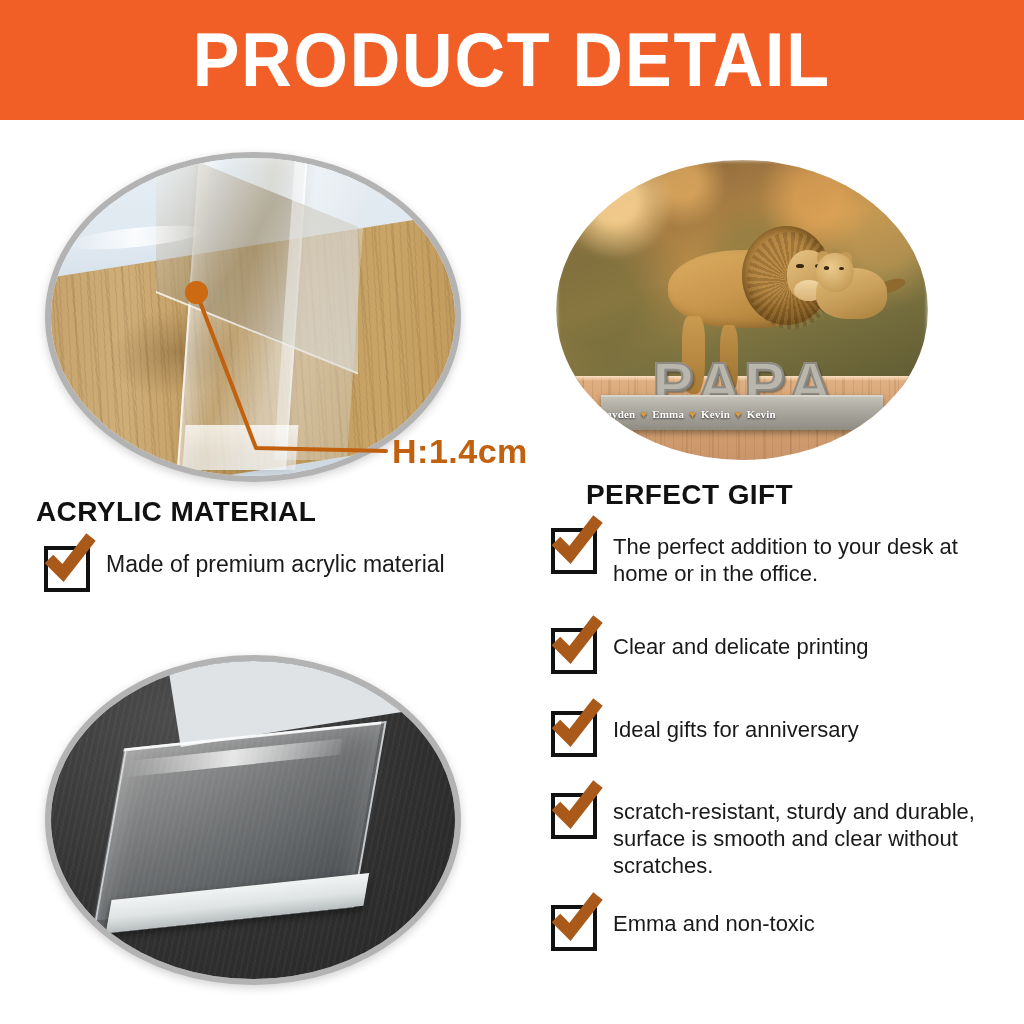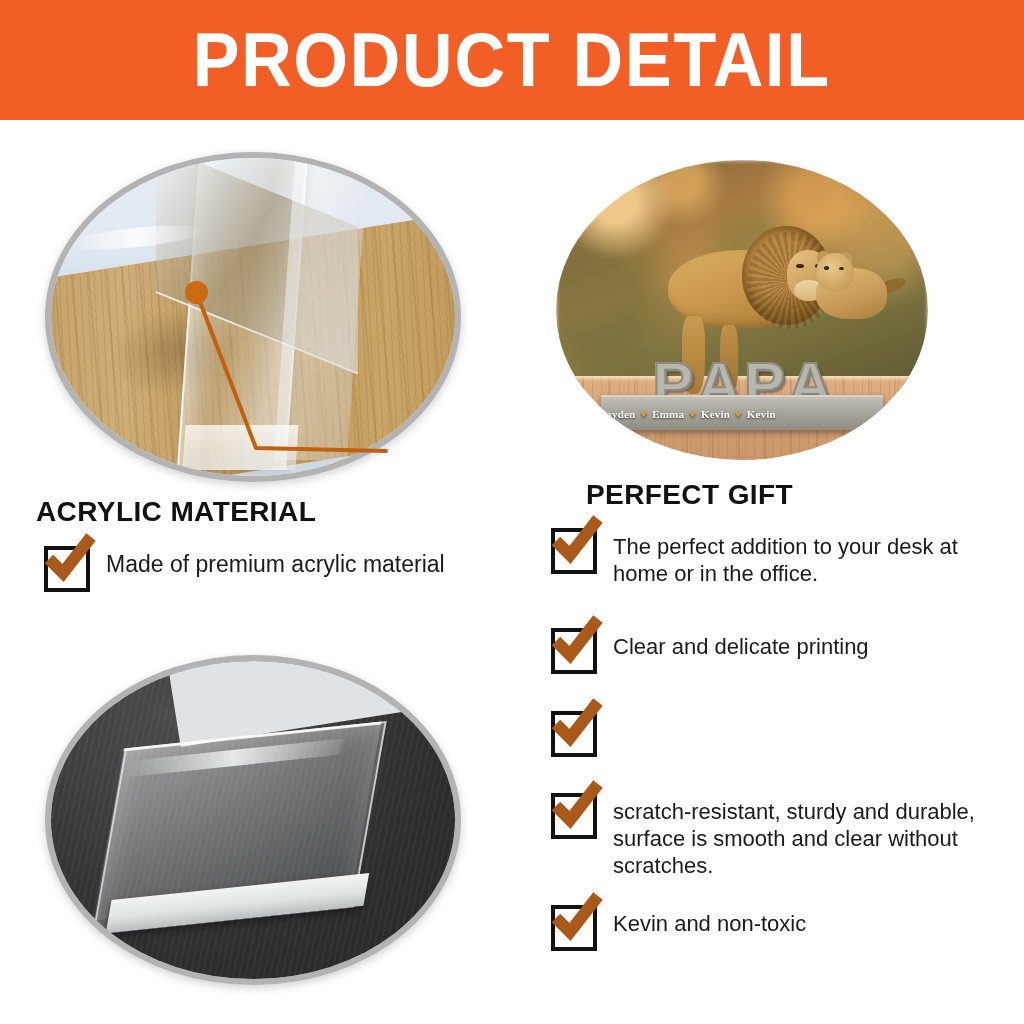--- a/index.html
+++ b/index.html
@@ -297,20 +297,21 @@
       <div class="edge-block-right"></div>
       <div class="edge-block-foot"></div>
       <div class="edge-sheen"></div>
     </div>
   </div>
 
   <svg class="callout-svg">
     <polyline points="197,294 256,448 386,451" fill="none" stroke="#c1600f" stroke-width="4" stroke-linecap="round" stroke-linejoin="round"></polyline>
   </svg>
   <div class="callout-dot"></div>
+  <div class="callout-label">H:1.4cm</div>
 
   <div class="oval" id="oval-product">
     <div class="prod-scene">
       <div class="prod-bokeh"></div>
       <div class="prod-table"></div>
 
       <div class="lion-body"></div>
       <div class="lion-leg"></div>
       <div class="lion-leg2"></div>
       <div class="lion-tail"></div>
@@ -389,33 +390,34 @@
     </div>
     <div class="feature-text">Clear and delicate printing</div>
   </div>
 
   <div class="feature" id="feat-3">
     <div class="chk">
       <svg viewBox="0 0 54 54">
         <path d="M6 26 L20 40 L48 4" fill="none" stroke="#a9591a" stroke-width="12" stroke-linecap="butt" stroke-linejoin="miter"></path>
       </svg>
     </div>
+    <div class="feature-text">Ideal gifts for anniversary</div>
   </div>
 
   <div class="feature" id="feat-4">
     <div class="chk">
       <svg viewBox="0 0 54 54">
         <path d="M6 26 L20 40 L48 4" fill="none" stroke="#a9591a" stroke-width="12" stroke-linecap="butt" stroke-linejoin="miter"></path>
       </svg>
     </div>
     <div class="feature-text">scratch-resistant, sturdy and durable, surface is smooth and clear without scratches.</div>
   </div>
 
   <div class="feature" id="feat-5">
     <div class="chk">
       <svg viewBox="0 0 54 54">
         <path d="M6 26 L20 40 L48 4" fill="none" stroke="#a9591a" stroke-width="12" stroke-linecap="butt" stroke-linejoin="miter"></path>
       </svg>
     </div>
-    <div class="feature-text">Kevin and non-toxic</div>
+    <div class="feature-text">Emma and non-toxic</div>
   </div>
 
 </div>
 
 </body></html>

